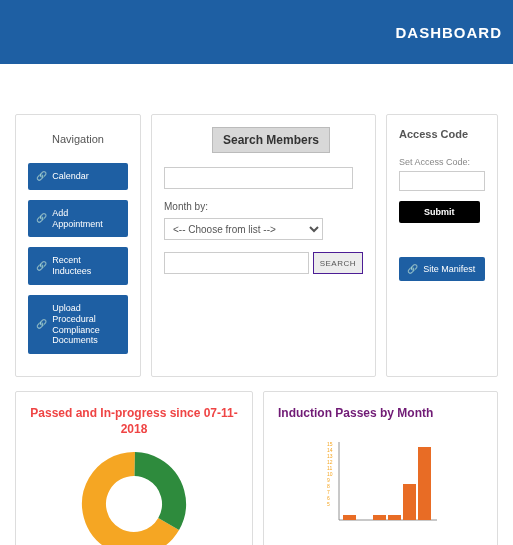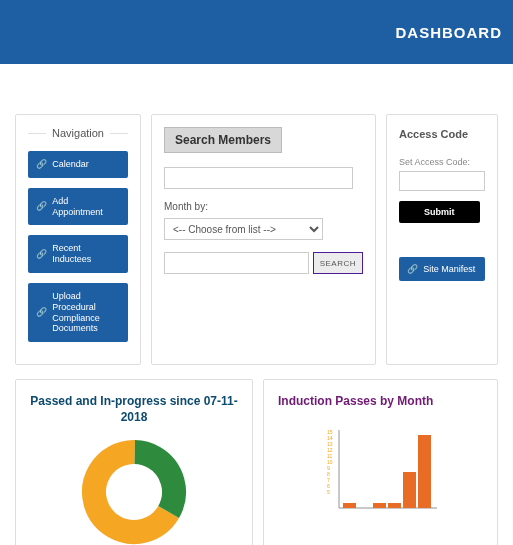--- a/index.html
+++ b/index.html
@@ -5,44 +5,44 @@
   * { box-sizing: border-box; margin: 0; padding: 0; }
   body { font-family: Arial, Helvetica, sans-serif; background: #fff; color: #333; width: 513px; }
   .header { background: #1e5fa3; color: #fff; height: 64px; display: flex; align-items: center; justify-content: flex-end; padding: 0 11px; }
   .header-title { font-weight: bold; font-size: 15px; letter-spacing: 1px; }
   .content { padding: 50px 15px 15px 15px; }
   .top-row { display: flex; gap: 10px; }
   .panel { border: 1px solid #ddd; border-radius: 2px; background: #fff; padding: 12px; }
   .nav-panel { width: 126px; }
   .search-panel { flex: 1; }
   .access-panel { width: 112px; }
-  .nav-title-wrap { display: flex; align-items: center; gap: 6px; margin-bottom: 12px; }
+  .nav-title-wrap { display: flex; align-items: center; gap: 6px; margin-bottom: 12px; flex-direction: column; }
   .nav-line { flex: 1; height: 1px; background: #e0e0e0; }
   .nav-title { font-size: 11px; color: #555; }
   .nav-btn { display: flex; align-items: center; gap: 5px; background: #1e5fa3; color: #fff; font-size: 9px; padding: 8px 8px; border-radius: 2px; margin-bottom: 10px; text-align: left; border: none; width: 100%; cursor: pointer; line-height: 1.2; }
   .nav-btn .icon { font-size: 9px; }
-  .search-heading { display: inline-block; background: #d8d8d8; border: 1px solid #bbb; padding: 5px 10px; font-size: 12px; font-weight: bold; color: #333; margin-bottom: 14px; }
+  .search-heading { display: inline-block; background: #d8d8d8; border: 1px solid #bbb; padding: 5px 10px; font-size: 12px; font-weight: bold; color: #333; margin-bottom: 14px; margin-left: 48px; }
   .label { font-size: 10px; color: #555; display: block; margin-bottom: 6px; }
   .field-row { margin-bottom: 12px; }
   .text-input { width: 95%; height: 22px; border: 1px solid #ccc; font-size: 10px; padding: 2px 4px; }
   .select { width: 80%; height: 22px; border: 1px solid #ccc; font-size: 10px; padding: 2px 4px; color: #555; background: #fff; }
   .search-row { display: flex; gap: 4px; margin-top: 10px; }
   .search-row .text-input { flex: 1; }
   .search-btn { background: #ececec; border: 1px solid #4c1d95; font-size: 8px; padding: 4px 6px; cursor: pointer; color: #555; letter-spacing: 0.5px; }
   .access-title { font-size: 11px; color: #555; margin-bottom: 16px; font-weight: bold; line-height: 1.3; }
   .small-label { font-size: 9px; color: #888; margin-bottom: 4px; display: block; }
   .access-input { width: 100%; height: 20px; border: 1px solid #ccc; margin-bottom: 10px; }
   .submit-btn { background: #000000; color: #fff; border: none; font-size: 9px; padding: 6px 25px; border-radius: 2px; cursor: pointer; margin-bottom: 34px; font-weight: bold; }
   .manifest-btn { display: flex; align-items: center; gap: 5px; background: #1e5fa3; color: #fff; font-size: 9px; padding: 7px 8px; border-radius: 2px; border: none; width: 100%; cursor: pointer; }
 
   .bottom-row { display: flex; gap: 10px; margin-top: 14px; }
   .chart-panel { border: 1px solid #ddd; border-radius: 2px; background: #fff; padding: 14px; }
   .donut-panel { width: 238px; }
   .bar-panel { flex: 1; }
-  .chart-title { font-size: 12px; font-weight: bold; text-align: center; margin-bottom: 12px; color: #0c4a6e; line-height: 1.3; }
+  .chart-title { font-size: 12px; font-weight: bold; text-align: center; margin-bottom: 12px; color: #ef4444; line-height: 1.3; }
   .bar-title { font-size: 12px; font-weight: bold; margin-bottom: 14px; color: #701a75; }
   .donut-wrap { display: flex; justify-content: center; margin-bottom: 20px; }
   .bar-chart-wrap { display: flex; justify-content: center; }
 </style>
 </head>
 <body>
 
 <div class="header">
   <span class="header-title">DASHBOARD</span>
 </div>

